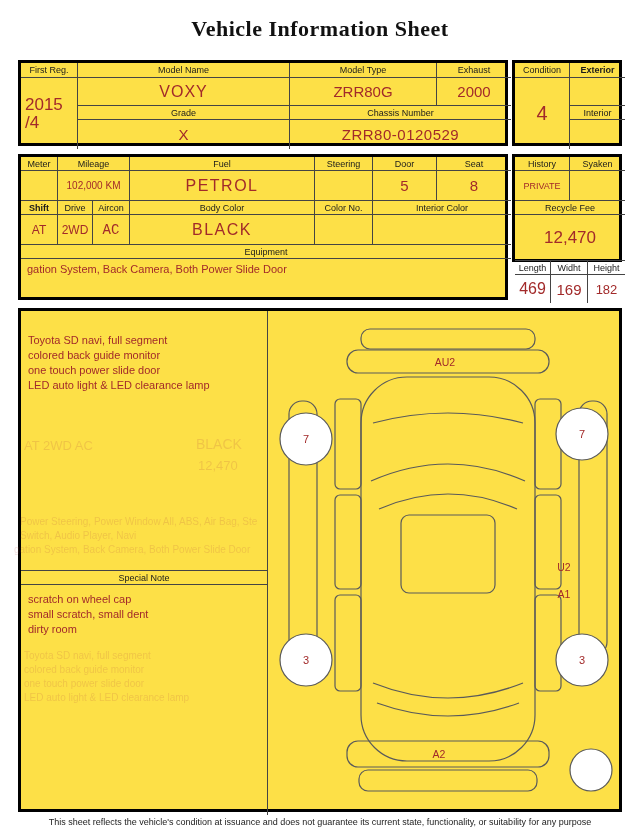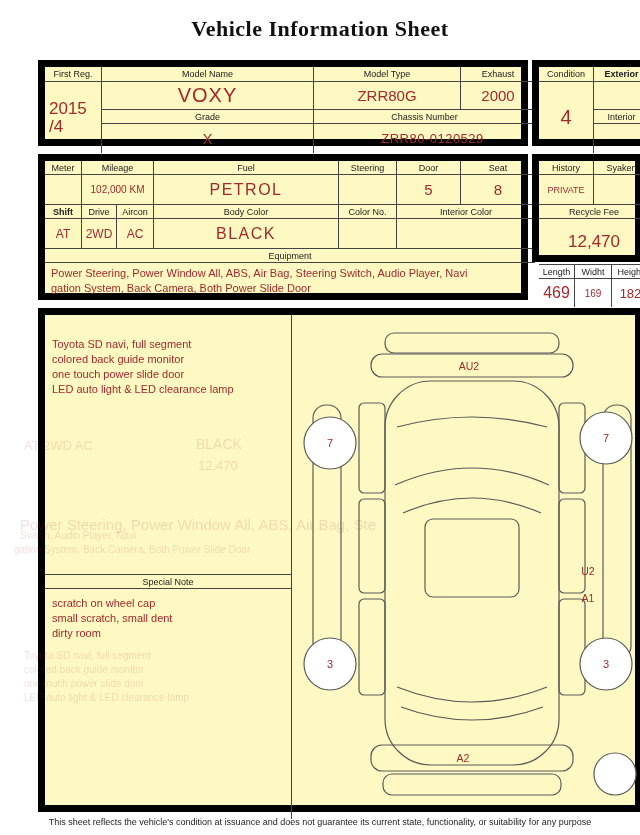--- a/index.html
+++ b/index.html
@@ -1,18 +1,18 @@
 <!DOCTYPE html>
 <html><head>
 <meta charset="utf-8">
 <style>
   html,body{margin:0;padding:0;}
   body{width:640px;height:835px;position:relative;background:#fff;font-family:"Liberation Sans",sans-serif;overflow:hidden;}
   .title{position:absolute;top:16px;left:0;width:100%;text-align:center;font-family:"Liberation Serif",serif;font-size:22px;font-weight:bold;color:#111;letter-spacing:.5px;}
-  .frame{position:absolute;box-sizing:border-box;border:7px solid #000000;background:#fef9c3;margin-left:20px;}
+  .frame{position:absolute;box-sizing:border-box;border:3px solid #000000;background:#fde047;}
   .cell{position:absolute;box-sizing:border-box;display:flex;align-items:center;justify-content:center;overflow:hidden;}
   .hdr{font-size:9px;color:#1a1a1a;}
   .val{color:#a22a2a;}
   .leftalign{justify-content:flex-start;}
   .br{border-right:1px solid #444;}
   .bb{border-bottom:1px solid #444;}
   .bt{border-top:1px solid #444;}
   .txtlines{position:absolute;color:#a22a2a;font-size:11px;line-height:1.35;}
   .ghost{position:absolute;color:#b04040;opacity:.17;white-space:nowrap;pointer-events:none;}
   .footer{position:absolute;left:18px;top:817px;width:604px;text-align:center;font-size:9px;color:#222;}
@@ -25,30 +25,30 @@
 
 <div class="frame" style="left:18px;top:60px;width:490px;height:86px;">
   <div class="cell hdr br bb" style="left:0;top:0;width:57px;height:15px;">First Reg.</div>
   <div class="cell br val leftalign" style="left:0;top:15px;width:57px;height:71px;padding-left:4px;font-size:17px;flex-direction:column;align-items:flex-start;justify-content:center;line-height:1.05;">
     <div>2015</div>
     <div>/4</div>
   </div>
   <div class="cell hdr br bb" style="left:57px;top:0;width:212px;height:15px;">Model Name</div>
   <div class="cell hdr br bb" style="left:269px;top:0;width:147px;height:15px;">Model Type</div>
   <div class="cell hdr bb" style="left:416px;top:0;width:74px;height:15px;">Exhaust</div>
-  <div class="cell val br bb" style="left:57px;top:15px;width:212px;height:28px;font-size:20px;letter-spacing:1px;">VOXY</div>
+  <div class="cell val br bb" style="left:57px;top:15px;width:212px;height:28px;font-size:16px;letter-spacing:1px;">VOXY</div>
   <div class="cell val br bb" style="left:269px;top:15px;width:147px;height:28px;font-size:15px;">ZRR80G</div>
   <div class="cell val bb" style="left:416px;top:15px;width:74px;height:28px;font-size:15px;">2000</div>
   <div class="cell hdr br bb" style="left:57px;top:43px;width:212px;height:14px;">Grade</div>
   <div class="cell hdr bb" style="left:269px;top:43px;width:221px;height:14px;">Chassis Number</div>
   <div class="cell val br" style="left:57px;top:57px;width:212px;height:29px;font-size:15px;">X</div>
-  <div class="cell val" style="left:277px;top:57px;width:221px;height:29px;font-size:13px;letter-spacing:.5px;">ZRR80-0120529</div>
+  <div class="cell val" style="left:269px;top:57px;width:221px;height:29px;font-size:15px;letter-spacing:.5px;">ZRR80-0120529</div>
 </div>
 
-<div class="frame" style="left:512px;top:60px;width:122px;height:86px;">
+<div class="frame" style="left:512px;top:60px;width:110px;height:86px;">
   <div class="cell hdr br bb" style="left:0;top:0;width:55px;height:15px;">Condition</div>
   <div class="cell hdr bb" style="left:55px;top:0;width:55px;height:15px;font-weight:bold;">Exterior</div>
   <div class="cell val br" style="left:0;top:15px;width:55px;height:71px;font-size:20px;">4</div>
   <div class="cell val bb" style="left:55px;top:15px;width:55px;height:28px;"></div>
   <div class="cell hdr bb" style="left:55px;top:43px;width:55px;height:14px;">Interior</div>
   <div class="cell val" style="left:55px;top:57px;width:55px;height:29px;"></div>
 </div>
 
 <div class="frame" style="left:18px;top:154px;width:490px;height:146px;">
   <div class="cell hdr br bb" style="left:0;top:0;width:37px;height:14px;">Meter</div>
@@ -67,44 +67,43 @@
 
   <div class="cell hdr br bb" style="left:0;top:44px;width:37px;height:14px;font-weight:bold;">Shift</div>
   <div class="cell hdr br bb" style="left:37px;top:44px;width:35px;height:14px;">Drive</div>
   <div class="cell hdr br bb" style="left:72px;top:44px;width:37px;height:14px;">Aircon</div>
   <div class="cell hdr br bb" style="left:109px;top:44px;width:185px;height:14px;">Body Color</div>
   <div class="cell hdr br bb" style="left:294px;top:44px;width:58px;height:14px;">Color No.</div>
   <div class="cell hdr bb" style="left:352px;top:44px;width:138px;height:14px;">Interior Color</div>
 
   <div class="cell val br bb" style="left:0;top:58px;width:37px;height:30px;font-size:12px;">AT</div>
   <div class="cell val br bb" style="left:37px;top:58px;width:35px;height:30px;font-size:12px;">2WD</div>
-  <div class="cell val br bb" style="left:72px;top:58px;width:37px;height:30px;font-size:12px;">AC</div>
+  <div class="cell val br bb" style="left:72px;top:58px;width:37px;height:30px;font-size:14px;font-family:Liberation Mono, monospace;">AC</div>
   <div class="cell val br bb" style="left:109px;top:58px;width:185px;height:30px;font-size:16px;letter-spacing:1.5px;">BLACK</div>
   <div class="cell val br bb" style="left:294px;top:58px;width:58px;height:30px;"></div>
   <div class="cell val bb" style="left:352px;top:58px;width:138px;height:30px;"></div>
 
   <div class="cell hdr bb" style="left:0;top:88px;width:490px;height:14px;">Equipment</div>
   <div class="txtlines" style="left:6px;top:105px;width:478px;">
-    <div>Power Steering, Power Window  All, ABS, Air Bag, Steering Switch, Audio Player, Navi</div>
     <div>gation System, Back Camera, Both Power Slide Door</div>
   </div>
 </div>
 
 <div class="frame" style="left:512px;top:154px;width:110px;height:108px;">
   <div class="cell hdr br bb" style="left:0;top:0;width:55px;height:14px;">History</div>
   <div class="cell hdr bb" style="left:55px;top:0;width:55px;height:14px;">Syaken</div>
   <div class="cell val br bb" style="left:0;top:14px;width:55px;height:30px;font-size:9px;">PRIVATE</div>
   <div class="cell val bb" style="left:55px;top:14px;width:55px;height:30px;"></div>
   <div class="cell hdr bb" style="left:0;top:44px;width:110px;height:14px;">Recycle Fee</div>
   <div class="cell val bb" style="left:0;top:58px;width:110px;height:46px;font-size:17px;">12,470</div>
   <div class="cell hdr br bb" style="left:0;top:104px;width:36px;height:14px;">Length</div>
   <div class="cell hdr br bb" style="left:36px;top:104px;width:37px;height:14px;">Widht</div>
   <div class="cell hdr bb" style="left:73px;top:104px;width:37px;height:14px;">Height</div>
   <div class="cell val br" style="left:0;top:118px;width:36px;height:28px;font-size:16px;">469</div>
-  <div class="cell val br" style="left:36px;top:118px;width:37px;height:28px;font-size:10px;">169</div>
+  <div class="cell val br" style="left:36px;top:118px;width:37px;height:28px;font-size:15px;">169</div>
   <div class="cell val" style="left:73px;top:118px;width:37px;height:28px;font-size:13px;">182</div>
 </div>
 
 <div class="frame" style="left:18px;top:308px;width:604px;height:504px;">
   <div style="position:absolute;left:0;top:0;width:247px;height:504px;box-sizing:border-box;border-right:1px solid #444;">
     <div class="txtlines" style="left:7px;top:22px;width:232px;">
       <div>Toyota SD navi, full segment</div>
       <div>colored back guide monitor</div>
       <div>one touch power slide door</div>
       <div>LED auto light &amp; LED clearance lamp</div>
@@ -159,21 +158,21 @@
       <text x="309" y="119" font-size="11">7</text>
       <text x="33" y="345" font-size="11">3</text>
       <text x="309" y="345" font-size="11">3</text>
     </g>
   </svg>
 </div>
 
 <div class="ghost" style="left:24px;top:438px;font-size:13px;">AT  2WD  AC</div>
 <div class="ghost" style="left:196px;top:436px;font-size:14px;">BLACK</div>
 <div class="ghost" style="left:198px;top:458px;font-size:13px;">12,470</div>
-<div class="ghost" style="left:20px;top:516px;font-size:15px;">Power Steering, Power Window  All, ABS, Air Bag, Ste</div>
+<div class="ghost" style="left:20px;top:516px;font-size:10px;">Power Steering, Power Window  All, ABS, Air Bag, Ste</div>
 <div class="ghost" style="left:20px;top:530px;font-size:10px;">Switch, Audio Player, Navi</div>
 <div class="ghost" style="left:14px;top:544px;font-size:10px;">gation System, Back Camera, Both Power Slide Door</div>
 <div class="ghost" style="left:24px;top:650px;font-size:10px;">Toyota SD navi, full segment</div>
 <div class="ghost" style="left:24px;top:664px;font-size:10px;">colored back guide monitor</div>
 <div class="ghost" style="left:24px;top:678px;font-size:10px;">one touch power slide door</div>
 <div class="ghost" style="left:24px;top:692px;font-size:10px;">LED auto light &amp; LED clearance lamp</div>
 
 <div class="footer">This sheet reflects the vehicle's condition at issuance and does not guarantee its current state, functionality, or suitability for any purpose</div>
 
 </body></html>

